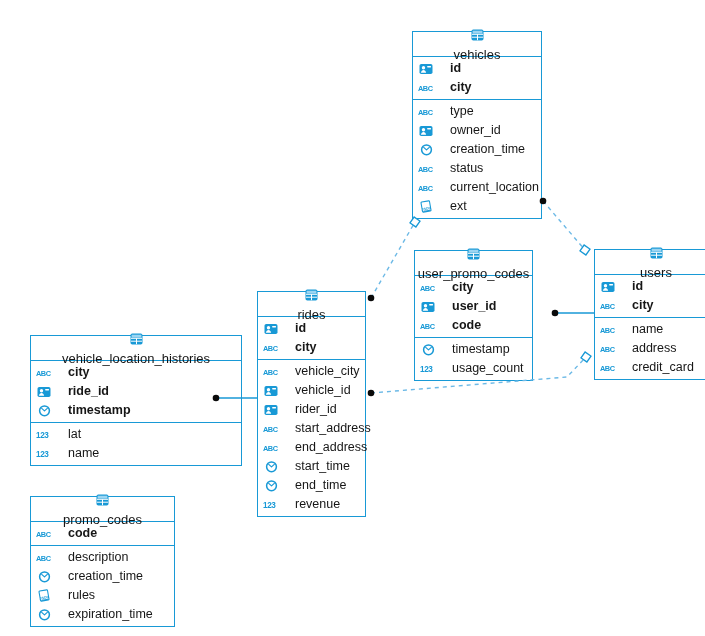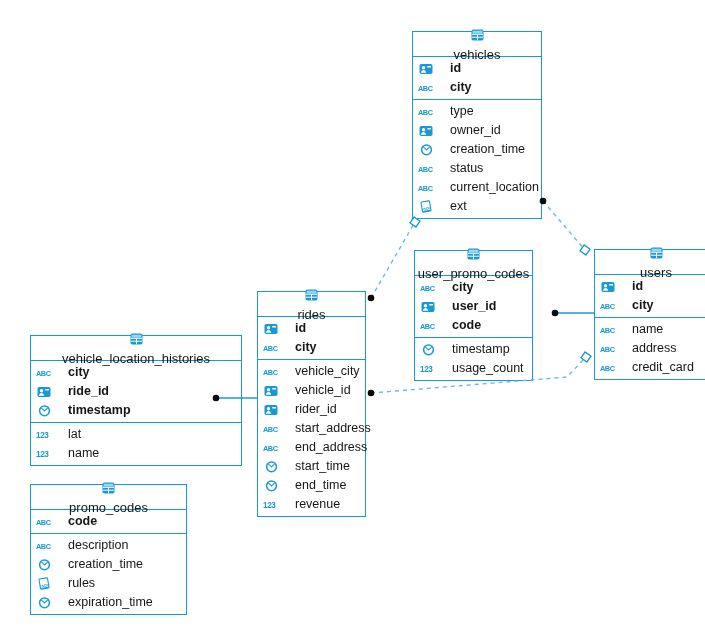--- a/index.html
+++ b/index.html
@@ -407,21 +407,21 @@
           <div class="field-row">
             <span class="f-icon">
               <svg width="16" height="11" viewBox="0 0 16 11">
                 <text x="0" y="9.2" font-size="8.2" font-weight="bold" letter-spacing="-0.4" font-family="Liberation Sans, sans-serif" fill="#1899d6">123</text>
               </svg>
             </span>
             <span class="f-name">name</span>
           </div>
         </div>
       </div>
-      <div class="table-node" style="left: 30px; top: 484px; width: 157px;">
+      <div class="table-node" style="left: 30px; top: 496px; width: 145px;">
         <div class="node-header">
           <span class="f-icon">
             <svg width="13" height="12" viewBox="0 0 13 12">
               <rect x="0.5" y="0.5" width="12" height="11" rx="1.8" fill="#1899d6"></rect>
               <rect x="1.6" y="1.7" width="9.8" height="2.8" fill="#9bd5f2"></rect>
               <line x1="1" y1="5.3" x2="12" y2="5.3" stroke="#fff" stroke-width="1"></line>
               <line x1="6.5" y1="5.3" x2="6.5" y2="11.2" stroke="#fff" stroke-width="1"></line>
               <line x1="1" y1="8.2" x2="12" y2="8.2" stroke="#fff" stroke-width="1"></line>
             </svg>
           </span>

